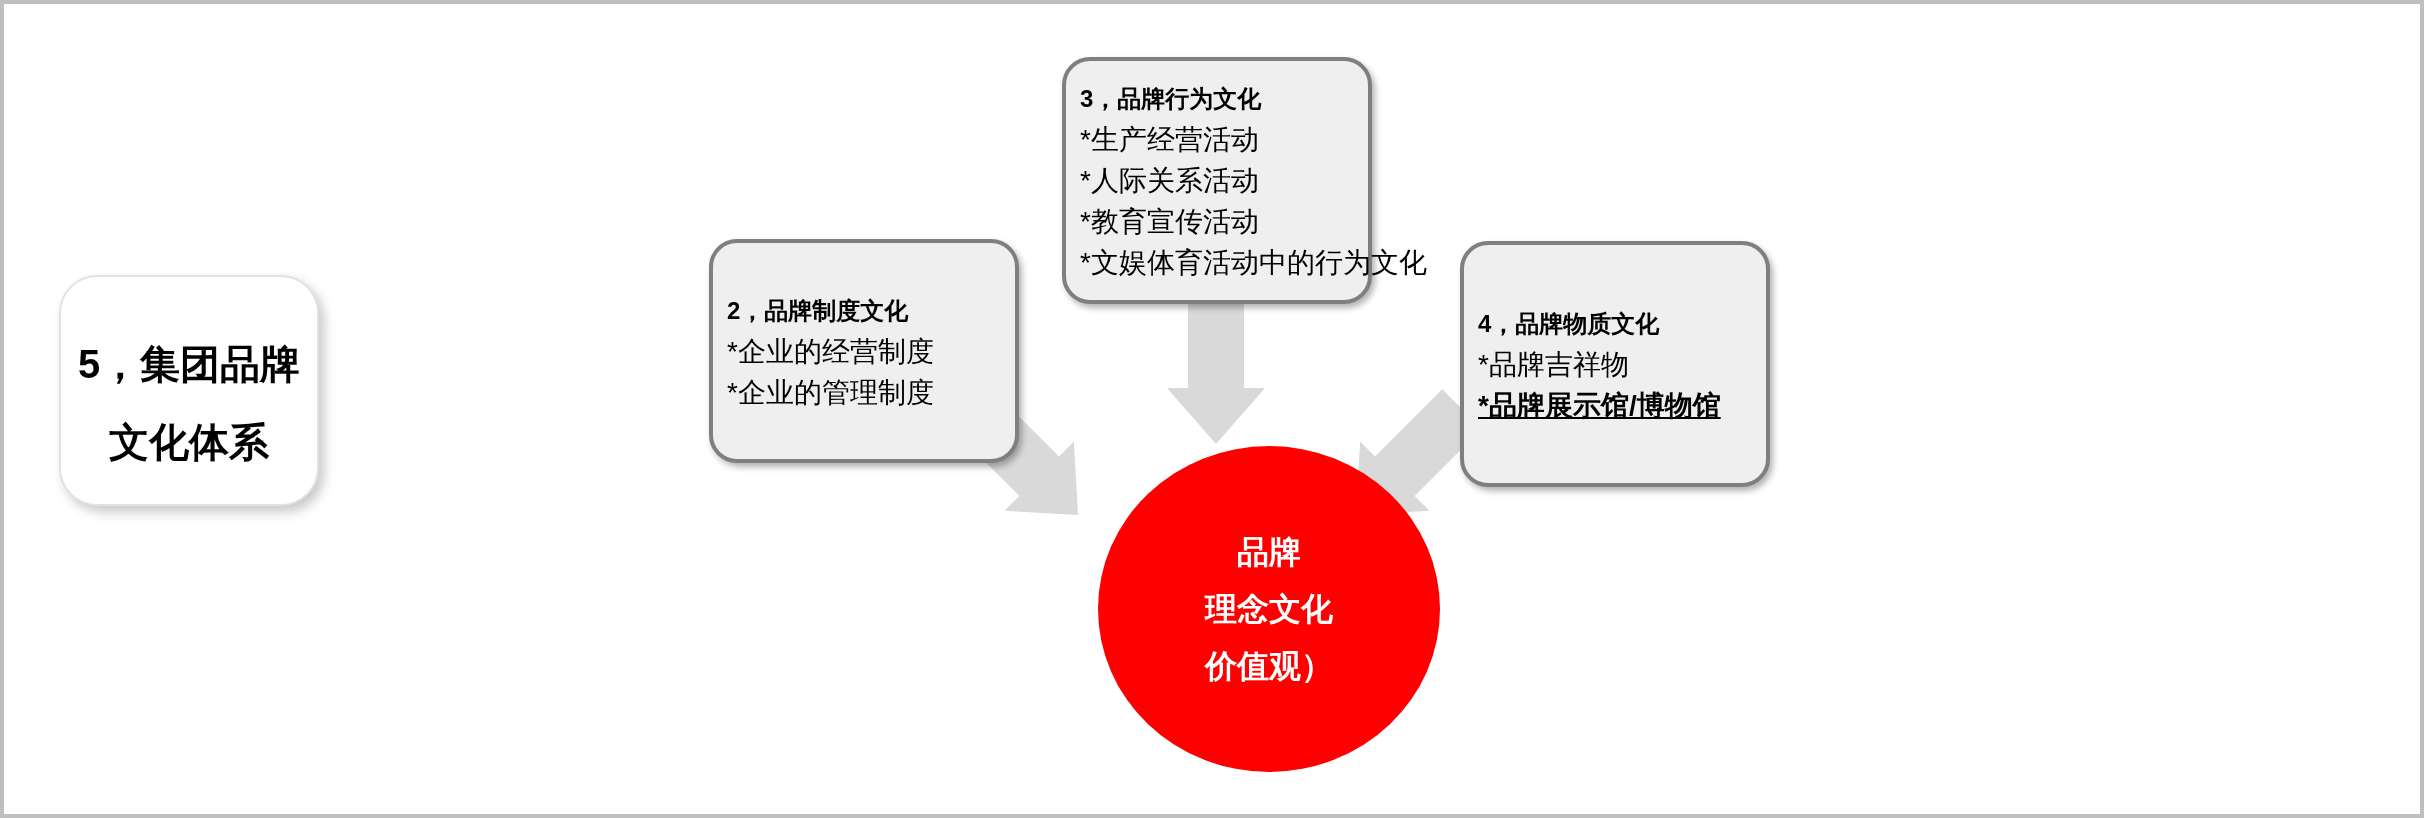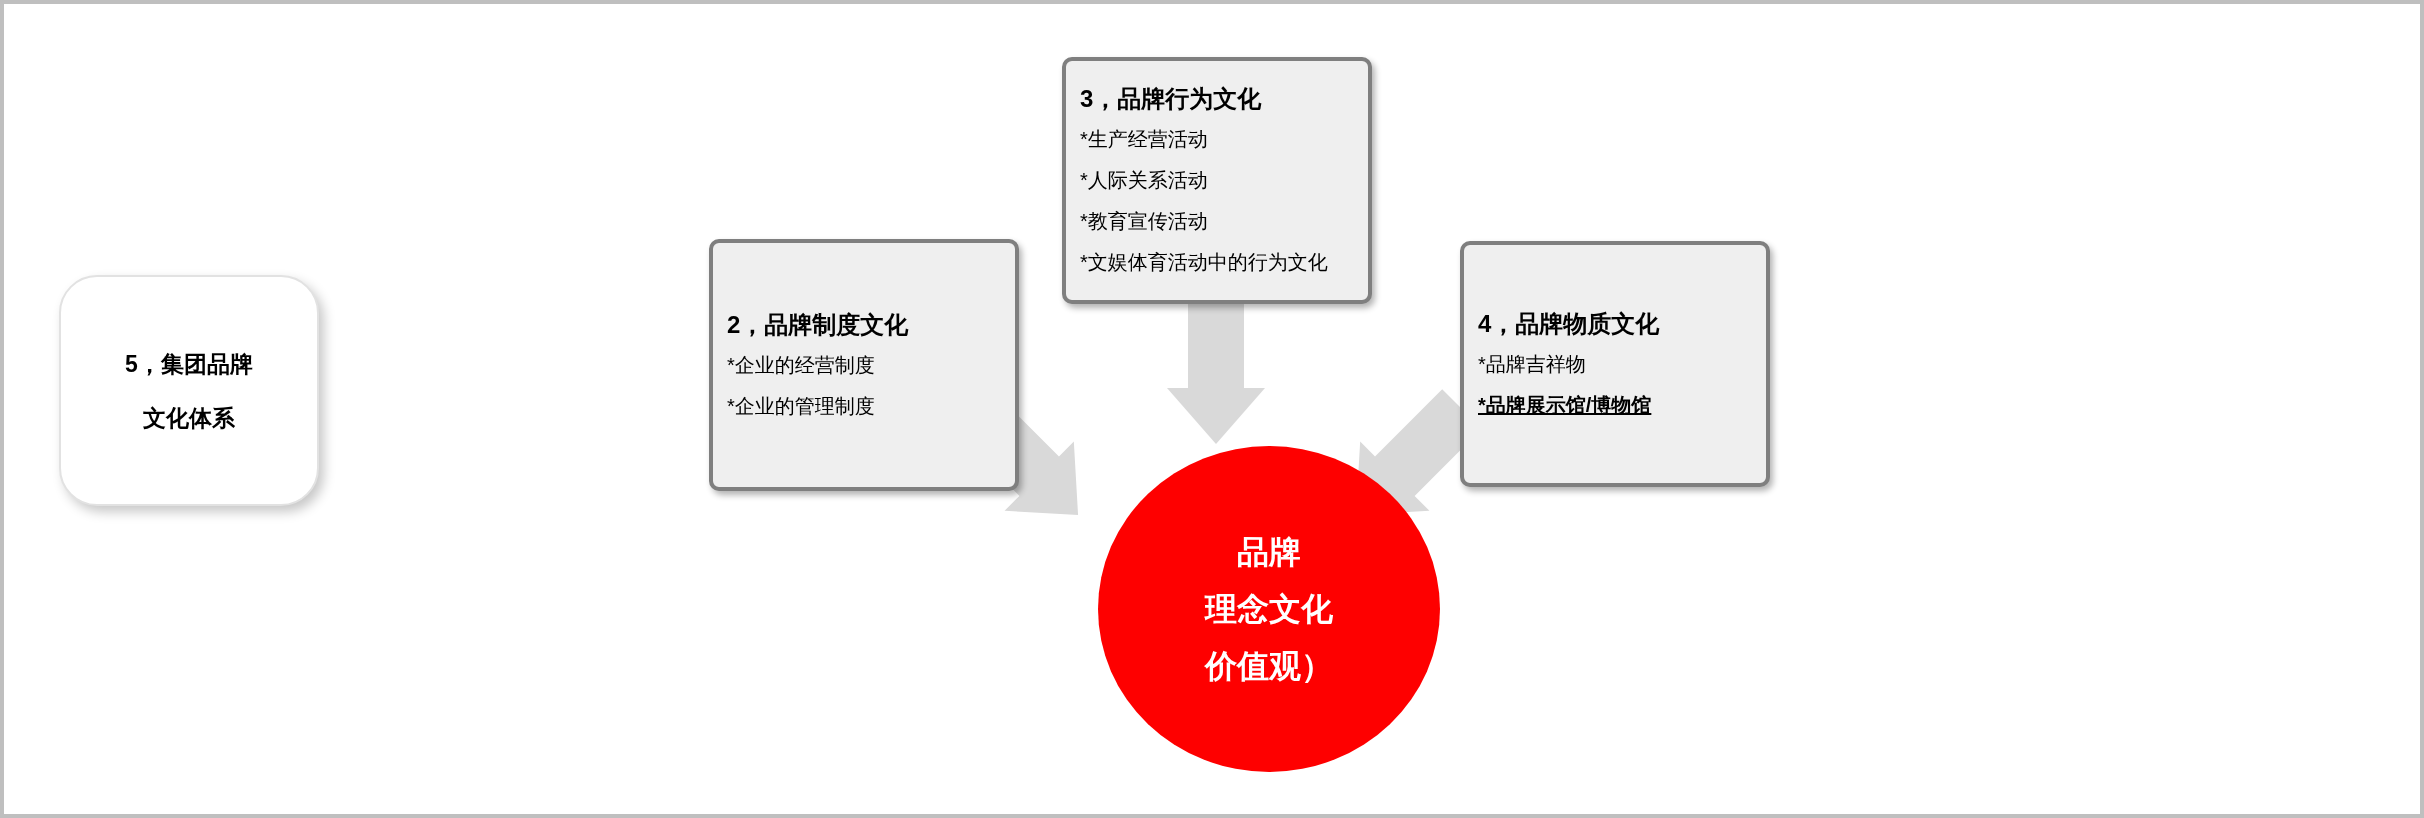--- a/index.html
+++ b/index.html
@@ -32,44 +32,44 @@
   .left-card{
     position:absolute;left:55px;top:271px;width:260px;height:231px;
     background:#ffffff;
     border:2px solid #E2E2E2;
     border-radius:38px;
     box-shadow:5px 6px 12px rgba(0,0,0,0.22);
     display:flex;flex-direction:column;justify-content:center;align-items:center;
     z-index:2;
   }
   .left-card .card-line{
-    font-size:23px;font-weight:bold;color:var(--text,#000);
-    line-height:54px;text-align:center;white-space:nowrap;
+    font-size:40px;font-weight:bold;color:var(--text,#000);
+    line-height:54px;text-align:center;white-space:nowrap;margin-top:24px;
   }
   
   .gbox{
     position:absolute;
     background:var(--box-fill,#EFEFEF);
     border:4px solid var(--box-border,#7F7F7F);
-    border-radius:10px;
+    border-radius:28px;
     box-shadow:3px 4px 6px rgba(0,0,0,0.30);
     display:flex;flex-direction:column;justify-content:center;
     padding-left:14px;padding-right:6px;
     z-index:2;
   }
   .gbox-title{
     font-size:24px;font-weight:bold;color:var(--text,#000);
     line-height:41px;white-space:nowrap;
   }
   .gbox-item{
-    font-size:20px;color:var(--text,#000);
+    font-size:28px;color:var(--text,#000);
     line-height:41px;white-space:nowrap;
   }
   .gbox-item.bold-item{font-weight:bold;text-decoration:underline;}
-  .box-institutional{left:705px;top:235px;width:310px;height:252px;}
+  .box-institutional{left:705px;top:235px;width:310px;height:224px;}
   .box-behavioral{left:1058px;top:53px;width:310px;height:247px;}
   .box-material{left:1408px;top:237px;width:310px;height:246px;margin-left:48px;}
   
   .center-circle{
     position:absolute;left:1094px;top:442px;width:342px;height:326px;
     background:var(--accent-red,#FE0000);
     border-radius:50%;
     display:flex;flex-direction:column;justify-content:center;align-items:center;
     z-index:3;
   }

